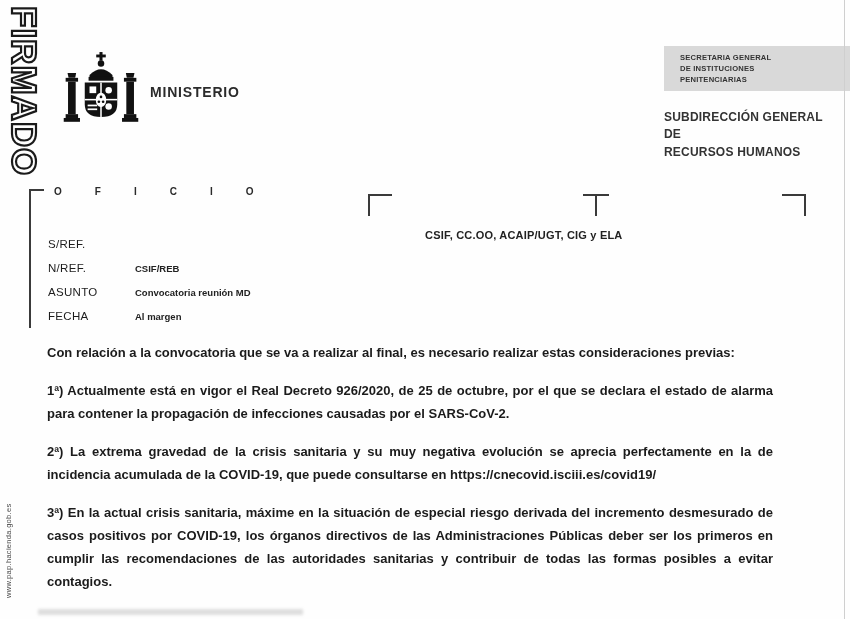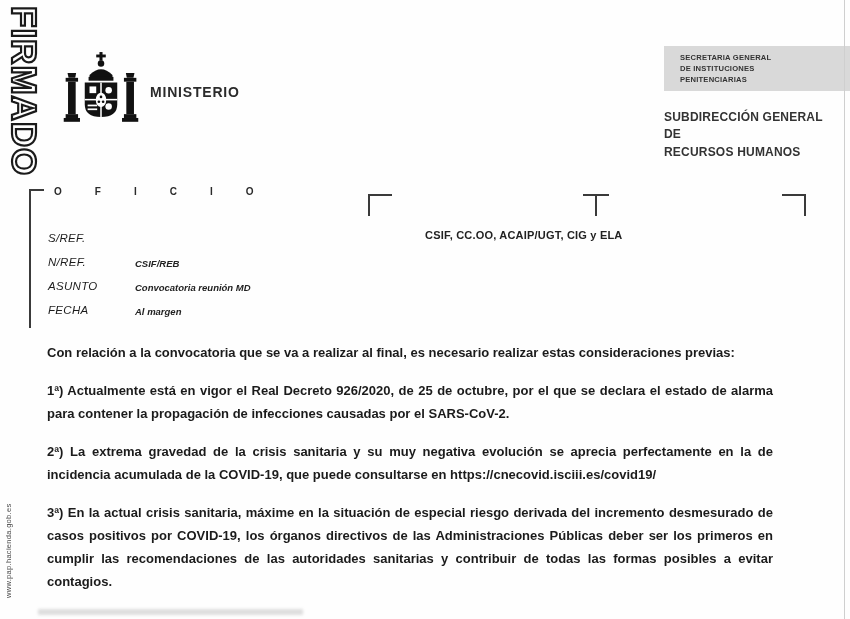--- a/index.html
+++ b/index.html
@@ -31,21 +31,21 @@
     font-size:12px;font-weight:bold;line-height:1.45;color:#333;letter-spacing:.2px;
   }
   
   .oficio-bracket-v{position:absolute;left:29px;top:189px;width:2px;height:139px;background:#3a3a3a;}
   .oficio-bracket-h{position:absolute;left:29px;top:189px;width:15px;height:2px;background:#3a3a3a;}
   .oficio-title{
     position:absolute;left:54px;top:186px;
     font-size:10px;font-weight:bold;letter-spacing:33px;color:#2a2a2a;
   }
   .fields{position:absolute;left:48px;top:226px;}
-  .field-row{display:flex;height:24px;align-items:center;font-style:italic;}
+  .field-row{display:flex;height:24px;align-items:flex-end;}
   .field-label{width:87px;font-size:11.5px;color:#1c1c1c;letter-spacing:.3px;}
   .field-value{font-size:9.5px;font-weight:bold;color:#222;padding-top:2px;}
   
   .mark{position:absolute;background:#3a3a3a;}
   .recipient{
     position:absolute;left:425px;top:229px;
     font-size:11px;font-weight:bold;color:#222;letter-spacing:.2px;
   }
   
   .body-text{

